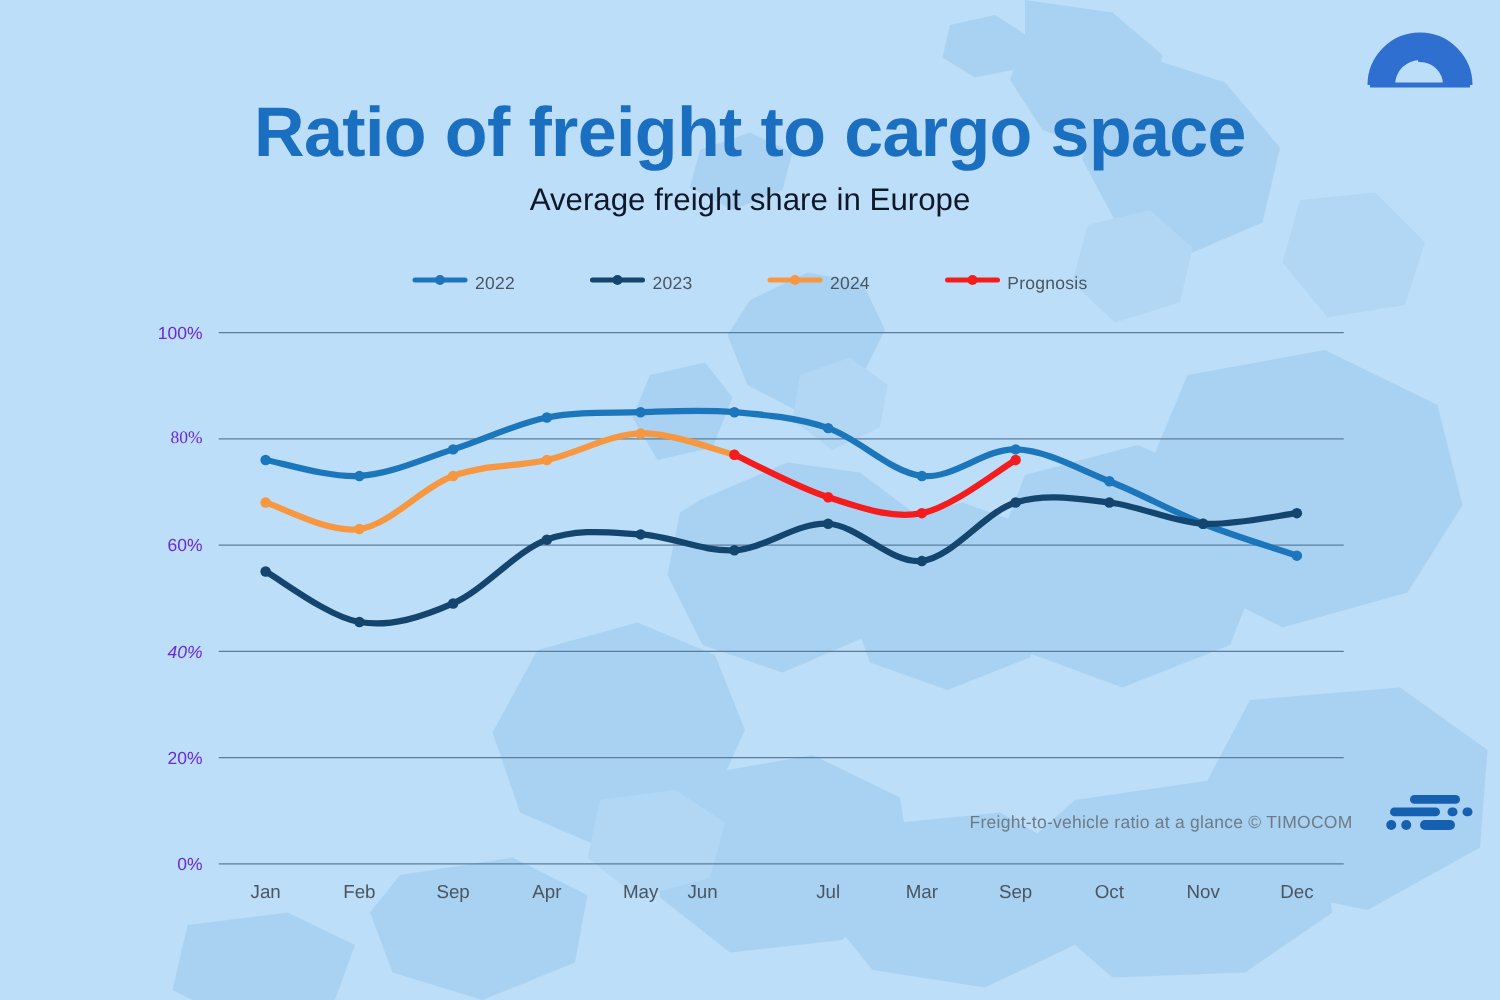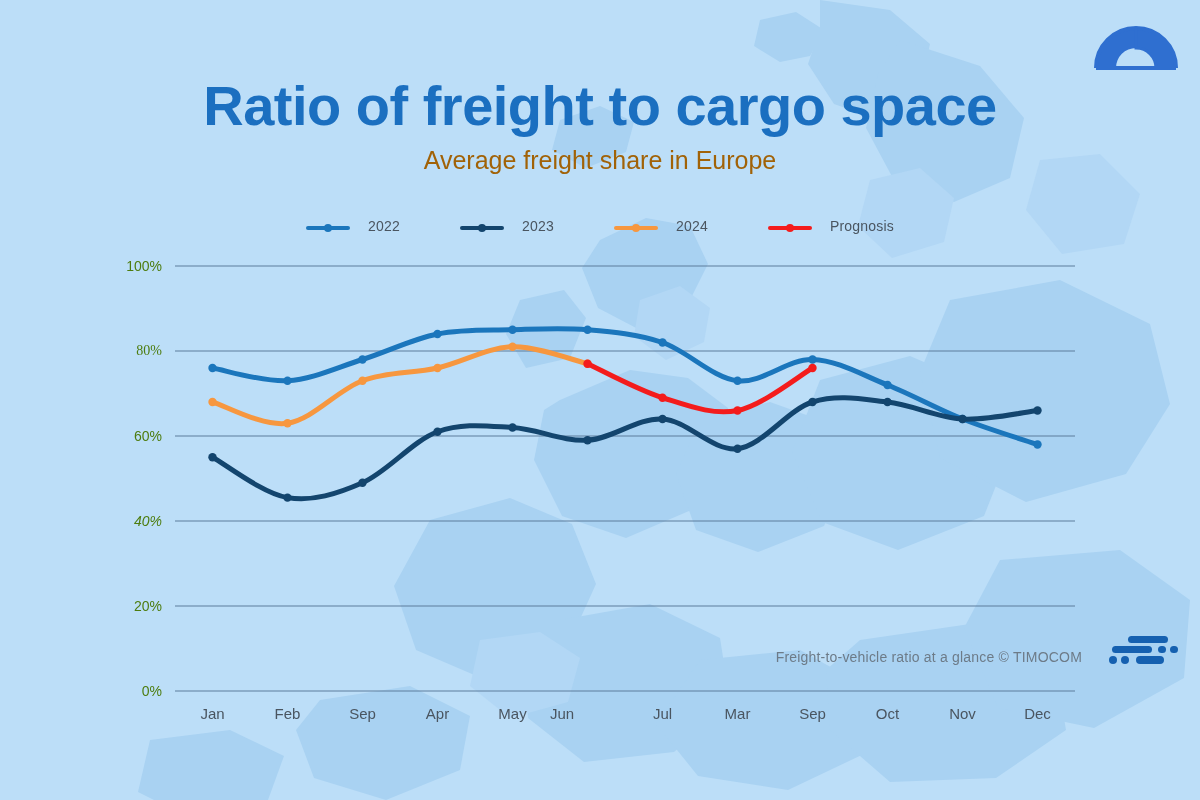--- a/index.html
+++ b/index.html
@@ -14,42 +14,42 @@
   .map-layer{position:absolute;inset:0;z-index:0;pointer-events:none;}
 
   
   .title{
     position:absolute;left:0;top:78px;width:1200px;text-align:center;
     font-size:56px;font-weight:bold;color:#1b6fc0;letter-spacing:-0.5px;
     line-height:1;z-index:3;
   }
   .subtitle{
     position:absolute;left:0;top:146px;width:1200px;text-align:center;
-    font-size:25px;font-weight:normal;color:#a16207;z-index:3;
+    font-size:25px;font-weight:normal;color:#0f172a;z-index:3;
   }
 
   
   .gauge-logo{position:absolute;right:18px;top:14px;width:92px;height:62px;z-index:4;}
 
   
   .legend{
     position:absolute;left:0;top:218px;width:1200px;z-index:3;
     display:flex;justify-content:center;align-items:center;gap:60px;
   }
-  .legend-item{display:flex;align-items:flex-end;gap:18px;}
+  .legend-item{display:flex;align-items:flex-start;gap:6px;}
   .legend-swatch{position:relative;width:44px;height:12px;}
   .legend-swatch .lsline{position:absolute;left:0;top:4px;width:44px;height:4px;border-radius:2px;}
   .legend-swatch .lsdot{position:absolute;left:18px;top:2px;width:8px;height:8px;border-radius:50%;}
   .legend-label{font-size:14px;color:#4a5560;letter-spacing:.2px;}
 
   
   .plot{position:absolute;left:0;top:0;width:1200px;height:800px;z-index:2;}
   .ylabel{
     position:absolute;right:0;transform:translateY(-50%);
-    font-size:14px;color:#4d7c0f;text-align:right;white-space:nowrap;
+    font-size:14px;color:#6d28d9;text-align:right;white-space:nowrap;
   }
   .ytick-holder{position:absolute;left:100px;width:62px;top:0;height:800px;}
   .xlabel{
     position:absolute;transform:translateX(-50%);
     font-size:15px;color:#4a5560;white-space:nowrap;top:705px;
   }
 
   
   .footer-note{
     position:absolute;right:118px;bottom:26px;z-index:3;

